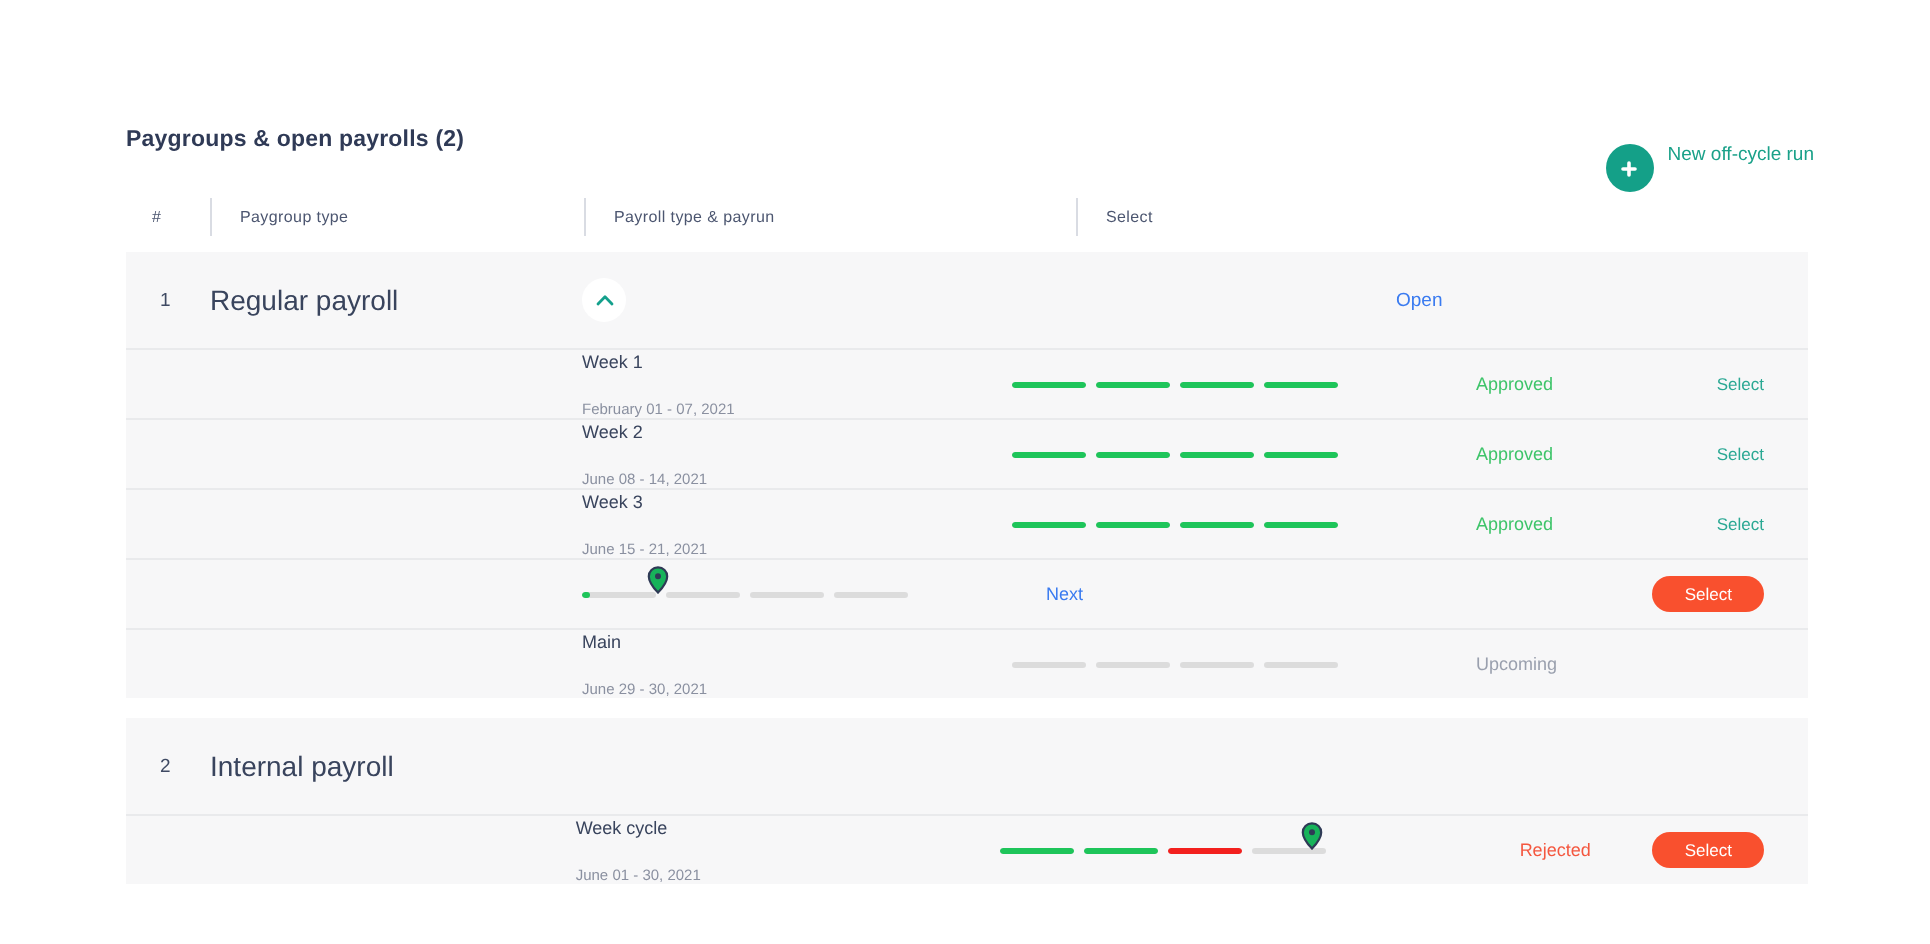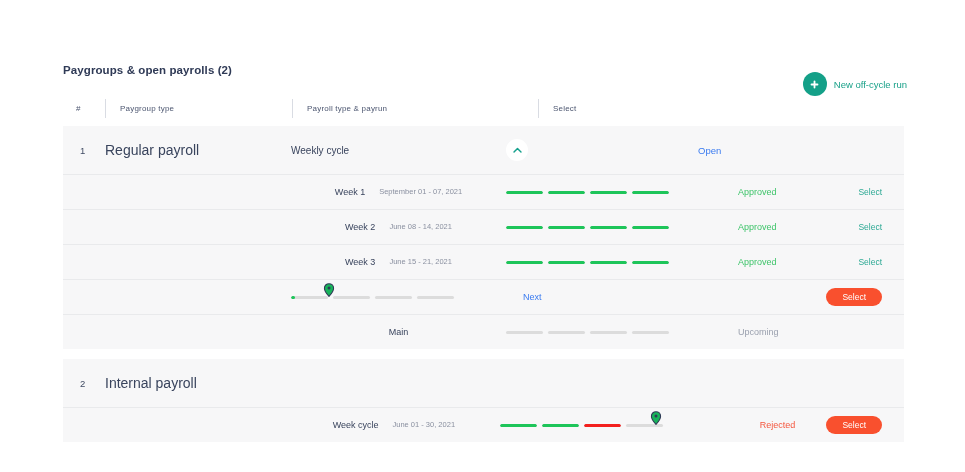--- a/index.html
+++ b/index.html
@@ -27,21 +27,20 @@
     color: #2f3a56;
     letter-spacing: 0.1px;
   }
 
   
   .new-run {
     position: absolute;
     right: 58px;
     top: 72px;
     display: flex;
-    align-items: center;
     gap: 7px;
     cursor: pointer;
   }
   .new-run-circle {
     width: 24px;
     height: 24px;
     border-radius: 50%;
     background: #14a088;
     display: flex;
     align-items: center;
@@ -139,20 +138,21 @@
     align-items: center;
     height: 35px;
     border-top: 1px solid #e9eaec;
     position: relative;
   }
   .row .cell-num  { width: 42px; }
   .row .cell-name { width: 186px; }
   .row .cell-info {
     width: 215px;
     display: flex;
+    flex-direction: column;
     justify-content: center;
     gap: 14px;
   }
   .info-title {
     font-size: 9px;
     color: #39445d;
   }
   .info-sub {
     font-size: 7.5px;
     color: #8a90a0;
@@ -260,36 +260,35 @@
       <div class="th col-type">Payroll type &amp; payrun</div>
       <div class="th-sep"></div>
       <div class="th col-status">Select</div>
     </div>
 
     <div id="groups-container">
         <div>
           <div class="group-row">
             <div class="cell-num">1</div>
             <div class="cell-name">Regular payroll</div>
-            <div class="cell-type">Weekly cycle</div>
             <div class="chevron-btn">
               <svg width="9" height="6" viewBox="0 0 9 6">
                 <path d="M1 5 L4.5 1.4 L8 5" stroke="#14a08c" stroke-width="1.4" fill="none" stroke-linecap="round" stroke-linejoin="round"></path>
               </svg>
             </div>
             <div class="cell-spacer"></div>
             <div class="cell-status status-open">Open</div>
           </div>
           <div class="rows">
             <div class="row">
               <div class="cell-num"></div>
               <div class="cell-name"></div>
               <div class="cell-info">
                 <span class="info-title">Week 1</span>
-                <span class="info-sub">September 01 - 07, 2021</span>
+                <span class="info-sub">February 01 - 07, 2021</span>
               </div>
               <div class="cell-bar">
                 <div class="bar">
                   <span class="seg seg-green">
                     <i style="width:100%"></i>
                   </span>
                   <span class="seg seg-green">
                     <i style="width:100%"></i>
                   </span>
                   <span class="seg seg-green">
@@ -389,20 +388,21 @@
               <div class="cell-state state-next">Next</div>
               <div class="cell-action">
                 <button class="btn-select">Select</button>
               </div>
             </div>
             <div class="row">
               <div class="cell-num"></div>
               <div class="cell-name"></div>
               <div class="cell-info">
                 <span class="info-title">Main</span>
+                <span class="info-sub">June 29 - 30, 2021</span>
               </div>
               <div class="cell-bar">
                 <div class="bar">
                   <span class="seg">
                     <i style="width:0%"></i>
                   </span>
                   <span class="seg">
                     <i style="width:0%"></i>
                   </span>
                   <span class="seg">

